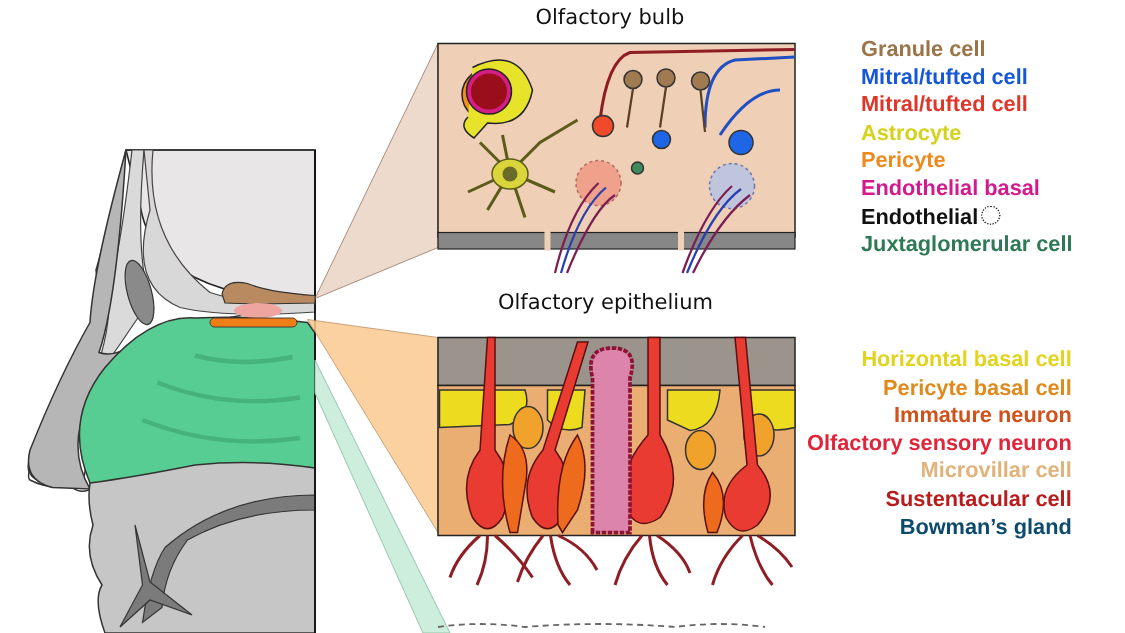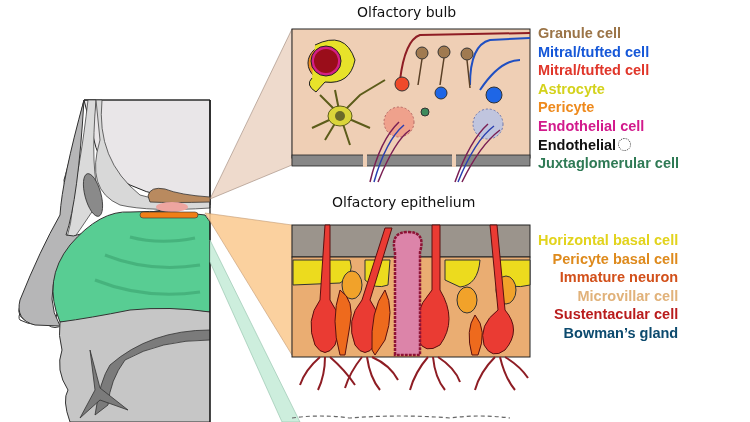--- a/index.html
+++ b/index.html
@@ -2,21 +2,21 @@
 <html><head>
 <meta charset="utf-8">
 <style>
   html, body { margin: 0; padding: 0; background: #ffffff; }
   body { width: 750px; height: 422px; position: relative; overflow: hidden;
          font-family: "Liberation Sans", sans-serif; }
   #art { position: absolute; left: 0; top: 0; width: 750px; height: 422px; }
   .title { position: absolute; font-family: "DejaVu Sans", sans-serif; font-size: 14px; color: #111; white-space: nowrap; }
   .legend { position: absolute; left: 538px; margin: 0; padding: 0; list-style: none; }
   .legend li { font-family: "Liberation Sans", sans-serif; font-weight: bold; font-size: 14.5px; line-height: 18.6px; white-space: nowrap; }
-  .legend-bulb { top: 24px; }
+  .legend-bulb { top: 24px; margin-left: 36px; }
   .legend-epi { top: 231px; text-align: right; }
   .glom-mark { display: inline-block; width: 11px; height: 11px; border: 1.3px dotted #333; border-radius: 50%; vertical-align: -1px; margin-left: 2px; }
 </style>
 </head>
 <body>
 
 <svg id="art" viewBox="0 0 750 422" xmlns="http://www.w3.org/2000/svg">
 
   <g>
 
@@ -135,25 +135,26 @@
 
 <div class="title" style="left:357px; top:4px;">Olfactory bulb</div>
 <div class="title" style="left:332px; top:194px;">Olfactory epithelium</div>
 
 <ul class="legend legend-bulb">
   <li style="color:#9b7447">Granule cell</li>
   <li style="color:#1557d8">Mitral/tufted cell</li>
   <li style="color:#e0362a">Mitral/tufted cell</li>
   <li style="color:#d4d21c">Astrocyte</li>
   <li style="color:#ee8a1d">Pericyte</li>
-  <li style="color:#d21a8c">Endothelial cell</li>
+  <li style="color:#d21a8c">Endothelial basal</li>
   <li style="color:#111111"><span>Endothelial</span><span class="glom-mark"></span></li>
   <li style="color:#2f7a55">Juxtaglomerular cell</li>
 </ul>
 
 <ul class="legend legend-epi">
   <li style="color:#e2d31c">Horizontal basal cell</li>
   <li style="color:#de8a1c">Pericyte basal cell</li>
   <li style="color:#d2501a">Immature neuron</li>
+  <li style="color:#e0243a">Olfactory sensory neuron</li>
   <li style="color:#e1b27a">Microvillar cell</li>
   <li style="color:#b91c1c">Sustentacular cell</li>
   <li style="color:#0c4a6e">Bowman’s gland</li>
 </ul>
 
 </body></html>

